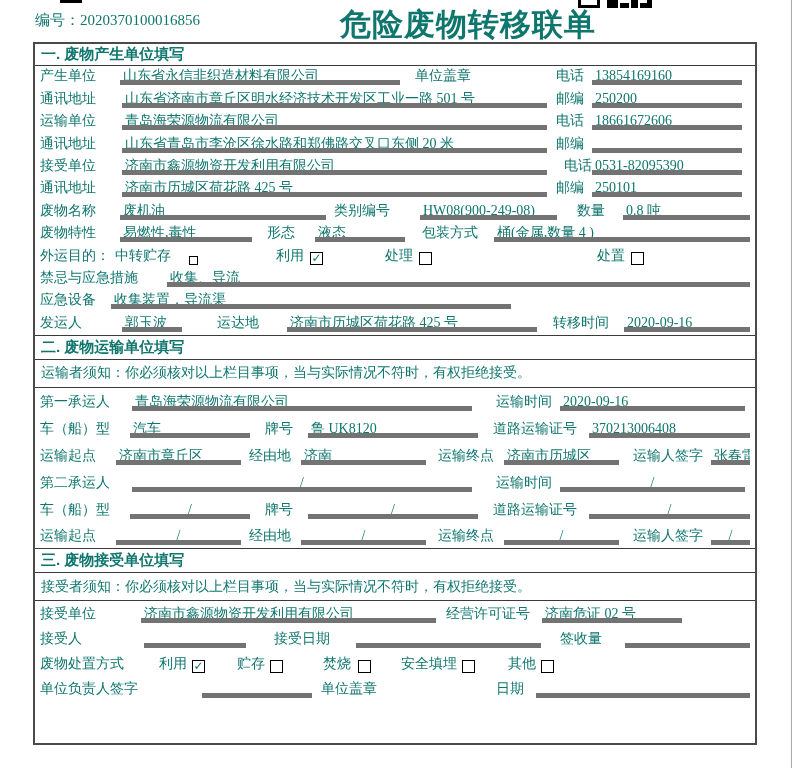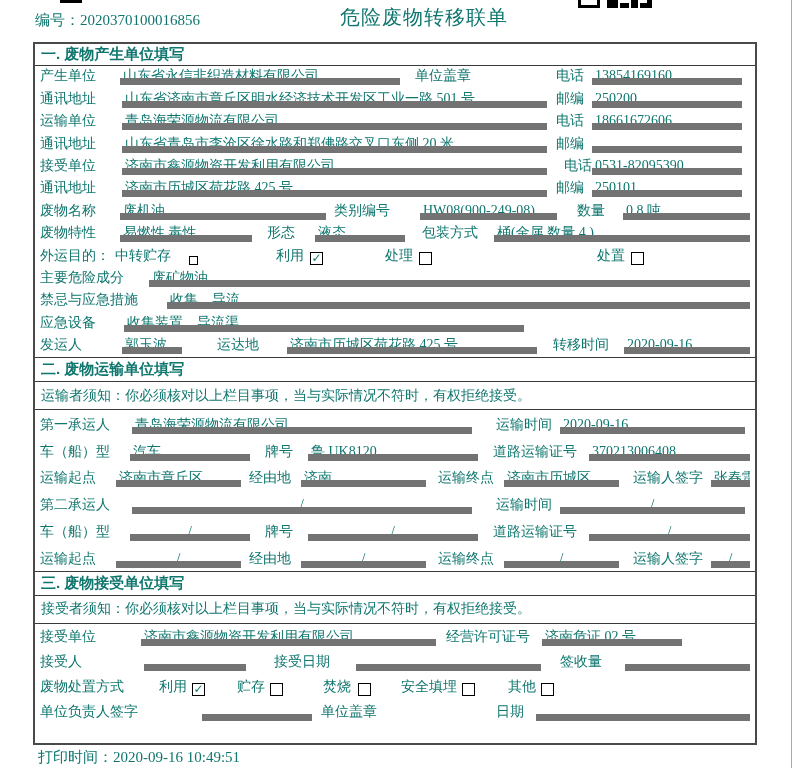--- a/index.html
+++ b/index.html
@@ -4,38 +4,38 @@
 <style>
   html,body{margin:0;padding:0;background:#fff;}
   .page{position:relative;width:796px;height:768px;background:#fff;overflow:hidden;
         font-family:"Liberation Serif","DejaVu Serif",serif;color:#0f766e;font-size:14px;}
   
   .edge-line{position:absolute;right:4px;top:0;width:1px;height:768px;background:#aaa;}
   .top-dash{position:absolute;left:60px;top:0;width:22px;height:3px;background:#000;}
   .qr{position:absolute;left:578px;top:0;width:74px;height:8px;}
   
   .serial{position:absolute;left:35px;top:11px;font-size:15px;}
-  .doc-title{position:absolute;left:340px;top:4px;font-size:20px;font-weight:400;
+  .doc-title{position:absolute;left:340px;top:4px;font-size:31px;font-weight:700;
              font-family:"Liberation Sans","DejaVu Sans",sans-serif;letter-spacing:1px;}
   
   .form{position:absolute;left:33px;top:42px;width:724px;height:703px;
         border:2px solid #4a4a4a;box-sizing:border-box;overflow:hidden;}
   .form *{box-sizing:border-box;}
   .sec-hdr{display:flex;align-items:center;padding:0 6px;font-weight:700;font-size:15px;
            font-family:"Liberation Sans","DejaVu Sans",sans-serif;border-bottom:1px solid #3a3a3a;}
   #sec1 .sec-hdr{height:22px;}
   #sec2,#sec3{border-top:1px solid #3a3a3a;}
   #sec2 .sec-hdr,#sec3 .sec-hdr{height:24px;}
   .note{display:flex;align-items:center;height:28px;padding:0 6px;border-bottom:1px solid #3a3a3a;}
   .row{display:flex;align-items:flex-end;padding:0 5px 3px 5px;}
   #sec1 .row{height:22.4px;}
   #sec2 .row{height:26.8px;}
   #sec3 .row{height:25px;}
   .lbl{white-space:nowrap;}
-  .val{border-bottom:7px solid #737373;height:17px;line-height:16px;
+  .val{border-bottom:5px solid #737373;height:17px;line-height:16px;
        padding:0 3px;white-space:nowrap;overflow:hidden;}
   .ct{text-align:center;}
   .f1{flex:1;}
   .sp{flex:1;}
   .cb{width:13px;height:13px;border:1px solid #000;font-size:12px;line-height:11px;
       text-align:center;margin-left:6px;font-family:"DejaVu Sans",sans-serif;}
   .cb.sm{width:9px;height:9px;font-size:8px;line-height:7px;margin-left:18px;}
   .footer{position:absolute;left:38px;top:748px;font-size:15px;}
 </style>
 </head>
@@ -136,33 +136,29 @@
         <span class="lbl" style="margin-left:5px">中转贮存</span>
         <span class="cb sm"></span>
         <span class="lbl" style="margin-left:78px">利用</span>
         <span class="cb">✓</span>
         <span class="lbl" style="margin-left:62px">处理</span>
         <span class="cb"></span>
         <span class="lbl" style="margin-left:165px">处置</span>
         <span class="cb"></span>
       </div>
 
-      <div class="row">
-        <span class="lbl">主要危险成分</span>
-        <span class="val f1" style="margin-left:25px">废矿物油</span>
-      </div>
 
       <div class="row">
         <span class="lbl">禁忌与应急措施</span>
         <span class="val f1" style="margin-left:29px">收集、导流</span>
       </div>
 
       <div class="row">
         <span class="lbl">应急设备</span>
-        <span class="val" style="margin-left:28px;width:400px">收集装置，导流渠</span>
+        <span class="val" style="margin-left:15px;width:400px">收集装置，导流渠</span>
       </div>
 
       <div class="row">
         <span class="lbl">发运人</span>
         <span class="val" style="margin-left:40px;width:60px">郭玉波</span>
         <span class="lbl" style="margin-left:35px">运达地</span>
         <span class="val" style="margin-left:28px;width:250px">济南市历城区荷花路 425 号</span>
         <span class="lbl" style="margin-left:16px">转移时间</span>
         <span class="val f1" style="margin-left:15px">2020-09-16</span>
       </div>
@@ -268,15 +264,14 @@
         <span class="lbl">单位负责人签字</span>
         <span class="val" style="margin-left:64px;width:110px"></span>
         <span class="lbl" style="margin-left:9px">单位盖章</span>
         <span class="lbl" style="margin-left:119px">日期</span>
         <span class="val f1" style="margin-left:12px"></span>
       </div>
     </div>
 
   </div>
 
-  <div class="footer"><span>打印时间：</span><span>2020-09-16 10:49:51</span></div>
 
 </div>
 
 </body></html>

